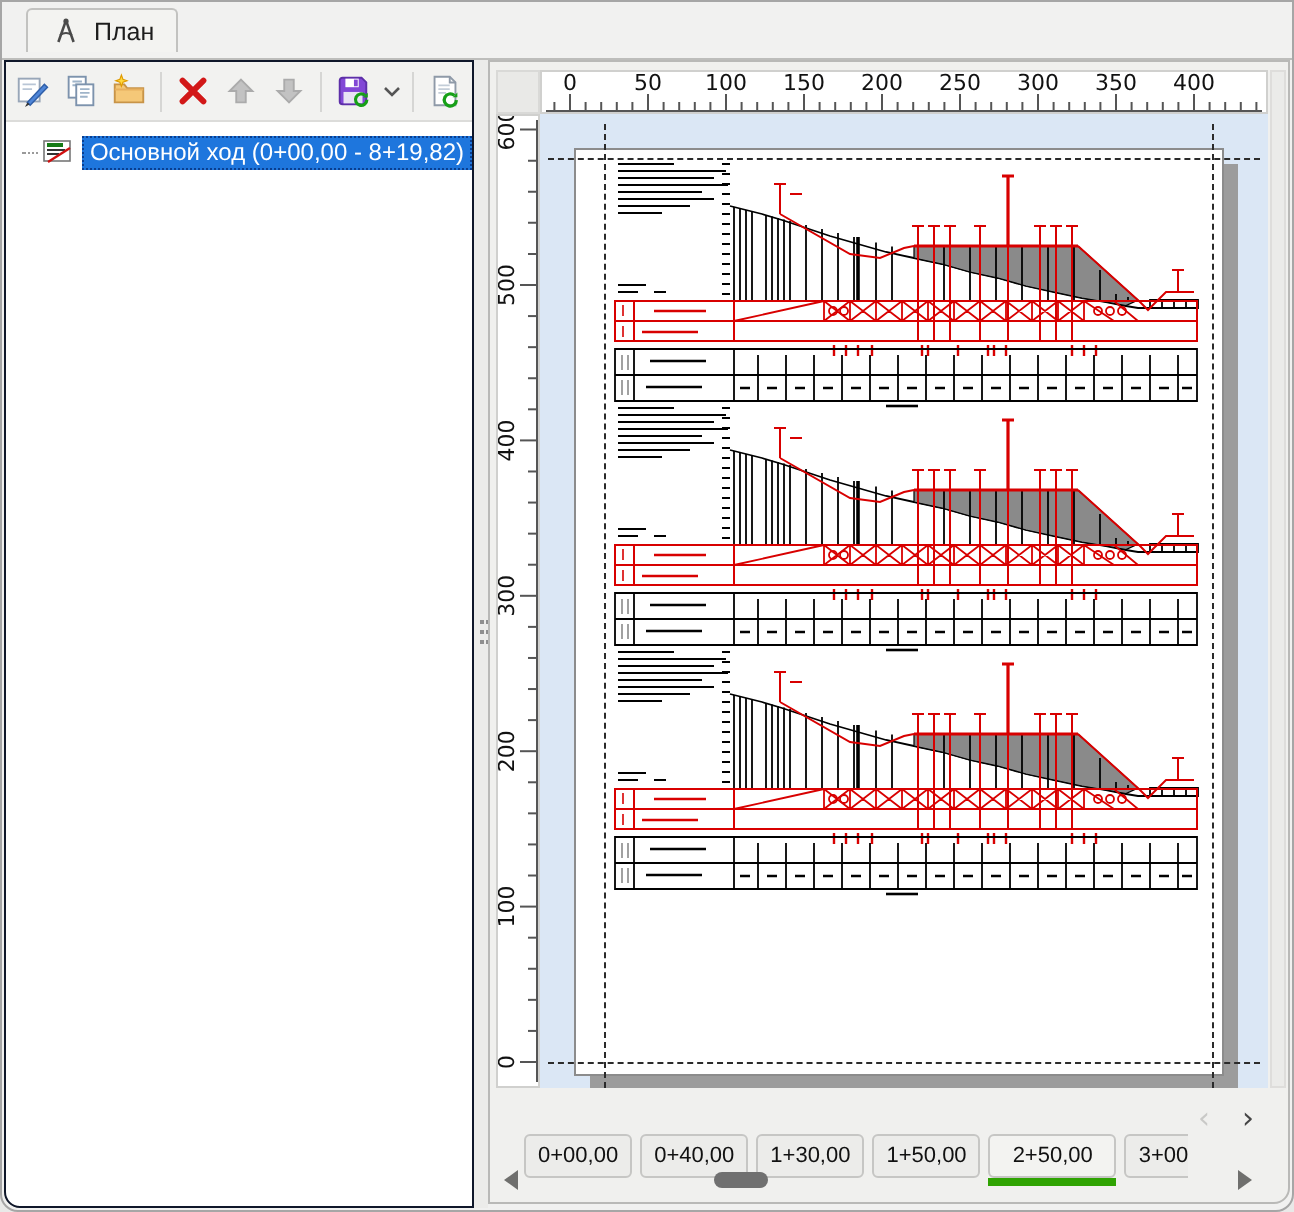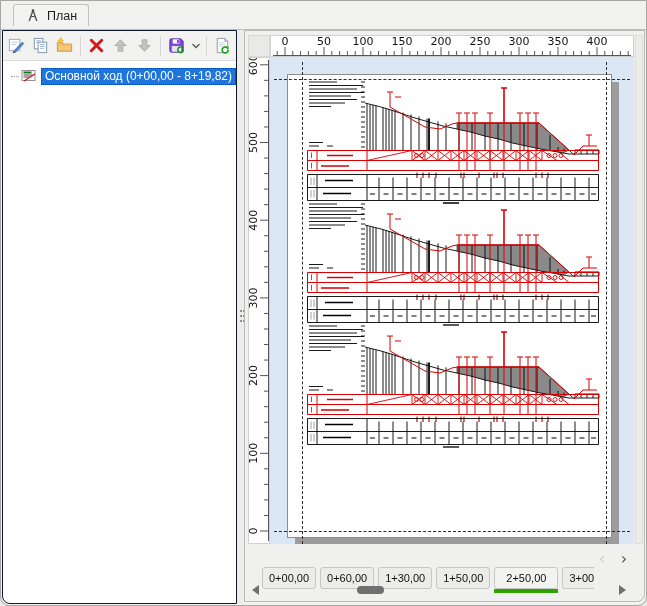--- a/index.html
+++ b/index.html
@@ -333,21 +333,21 @@
         <use href="#xsec" x="37" y="145"></use>
         <use href="#xsec" x="37" y="267"></use>
       </svg>
     </div>
 
     <div class="vtrack"></div>
 
     <div class="btabs">
       <div class="btab-list" id="btab-list">
           <div class="btab">0+00,00</div>
-          <div class="btab">0+60,00</div>
+          <div class="btab">0+40,00</div>
           <div class="btab">1+30,00</div>
           <div class="btab">1+50,00</div>
           <div class="btab active">2+50,00</div>
           <div class="btab">3+00,00</div>
         </div>
       <span class="nav prev">‹</span>
       <span class="nav next">›</span>
     </div>
 
     <div class="hscroll">

